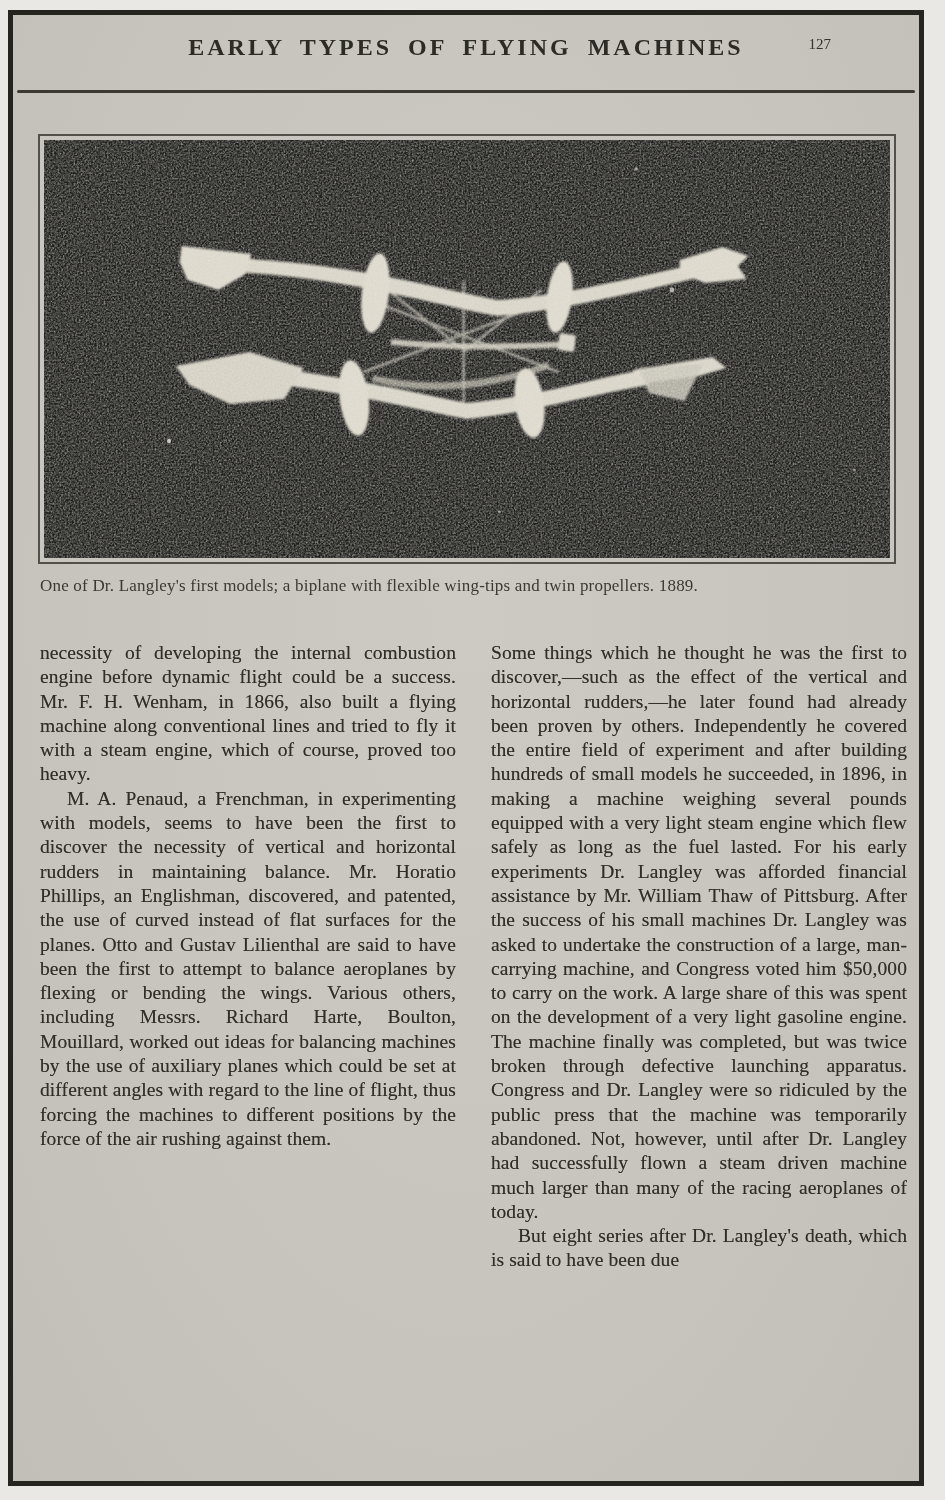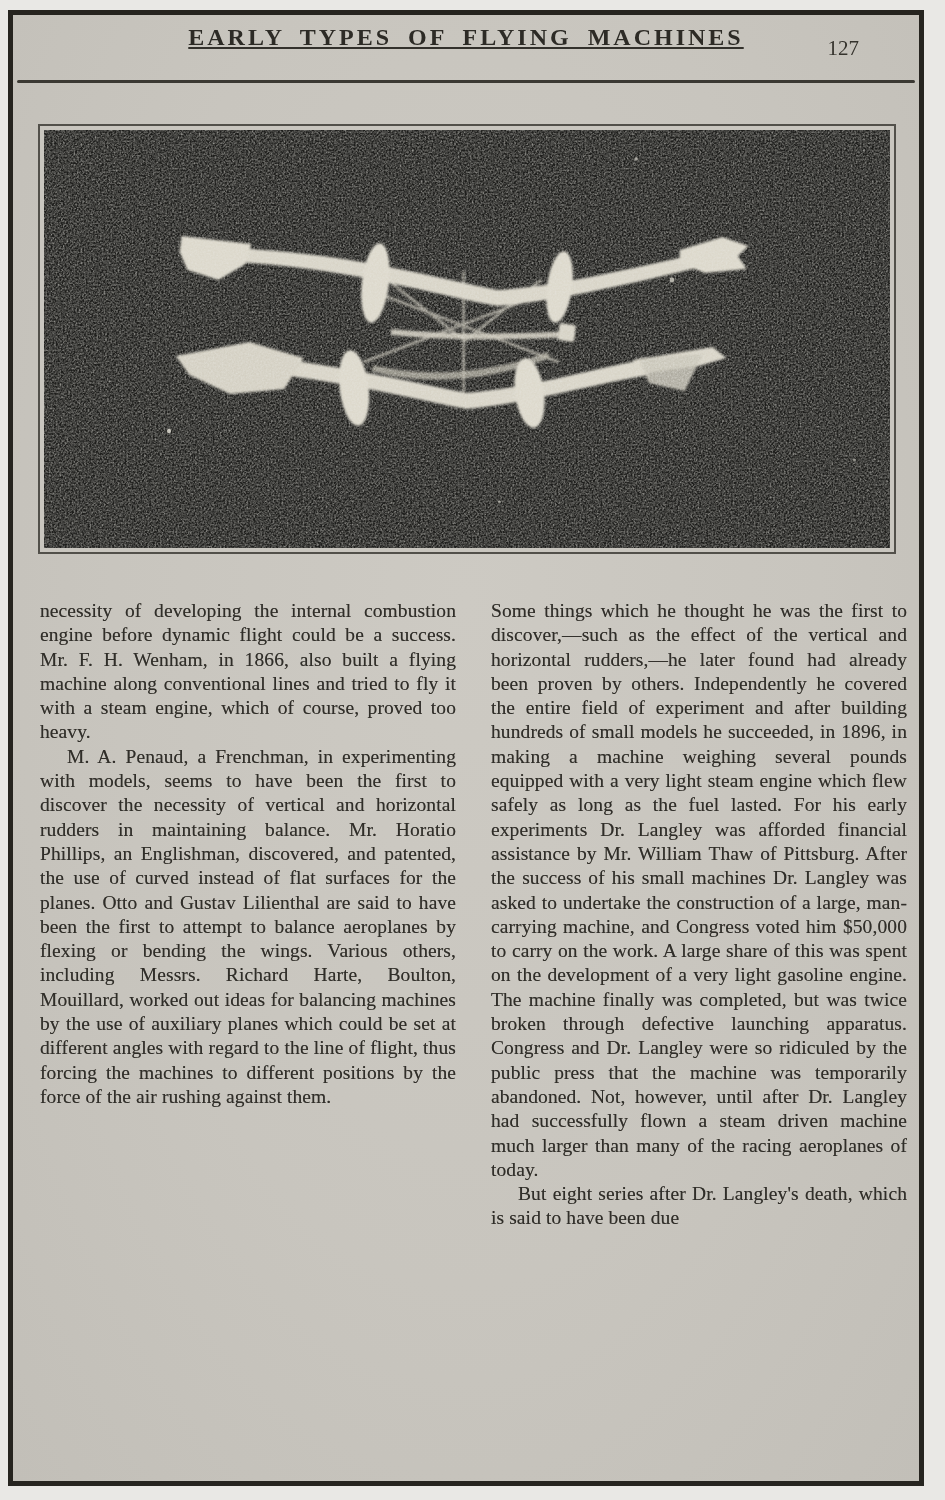--- a/index.html
+++ b/index.html
@@ -19,38 +19,37 @@
     border: 5px solid #26241f;
     background:
       radial-gradient(ellipse at 50% 40%, #cdcac3 0%, #c8c5be 55%, #c2bfb8 100%);
     box-sizing: border-box;
     font-family: "Liberation Serif", "DejaVu Serif", serif;
     color: #33312c;
   }
   
   .page-header {
     position: relative;
-    padding-top: 9px;
+    padding-top: 19px;
     height: 42px;
-    text-decoration: underline;
   }
   .page-title {
     margin: 0;
     text-align: center;
     font-size: 24px;
     font-weight: 700;
     letter-spacing: 3px;
     word-spacing: 7px;
     color: #2d2b26;
   }
   .page-number {
     position: absolute;
     top: 21px;
-    right: 60px;
-    font-size: 21px;
+    right: 88px;
+    font-size: 15px;
     color: #35332d;
   }
   .header-rule {
     height: 0;
     border-top: 3px solid #3b3933;
     margin: 14px 4px 0 4px;
     border-radius: 2px;
   }
   
   .photo-figure {
@@ -169,20 +168,21 @@
             <circle cx="611" cy="29" r="1.8" opacity="0.6"></circle>
             <circle cx="648" cy="150" r="2.4" opacity="0.7"></circle>
             <circle cx="470" cy="372" r="1.6" opacity="0.5"></circle>
             <circle cx="836" cy="330" r="1.5" opacity="0.5"></circle>
           </g>
 
           <rect width="873" height="418" filter="url(#grain)" opacity="0.6"></rect>
         </svg>
       </div>
     </div>
+    <figcaption class="photo-caption">One of Dr. Langley's first models; a biplane with flexible wing-tips and twin propellers. 1889.</figcaption>
   </figure>
 
   <main class="text-columns">
     <section class="col">
       <p class="noindent">necessity of developing the internal combustion engine before dynamic flight could be a success. Mr. F. H. Wenham, in 1866, also built a flying machine along conventional lines and tried to fly it with a steam engine, which of course, proved too heavy.</p>
       <p>M. A. Penaud, a Frenchman, in experimenting with models, seems to have been the first to discover the necessity of vertical and horizontal rudders in maintaining balance. Mr. Horatio Phillips, an Englishman, discovered, and patented, the use of curved instead of flat surfaces for the planes. Otto and Gustav Lilienthal are said to have been the first to attempt to balance aeroplanes by flexing or bending the wings. Various others, including Messrs. Richard Harte, Boulton, Mouillard, worked out ideas for balancing machines by the use of auxiliary planes which could be set at different angles with regard to the line of flight, thus forcing the machines to different positions by the force of the air rushing against them.</p>
     </section>
     <section class="col">
       <p class="noindent">Some things which he thought he was the first to discover,—such as the effect of the vertical and horizontal rudders,—he later found had already been proven by others. Independently he covered the entire field of experiment and after building hundreds of small models he succeeded, in 1896, in making a machine weighing several pounds equipped with a very light steam engine which flew safely as long as the fuel lasted. For his early experiments Dr. Langley was afforded financial assistance by Mr. William Thaw of Pittsburg. After the success of his small machines Dr. Langley was asked to undertake the construction of a large, man-carrying machine, and Congress voted him $50,000 to carry on the work. A large share of this was spent on the development of a very light gasoline engine. The machine finally was completed, but was twice broken through defective launching apparatus. Congress and Dr. Langley were so ridiculed by the public press that the machine was temporarily abandoned. Not, however, until after Dr. Langley had successfully flown a steam driven machine much larger than many of the racing aeroplanes of today.</p>
       <p>But eight series after Dr. Langley's death, which is said to have been due</p>

